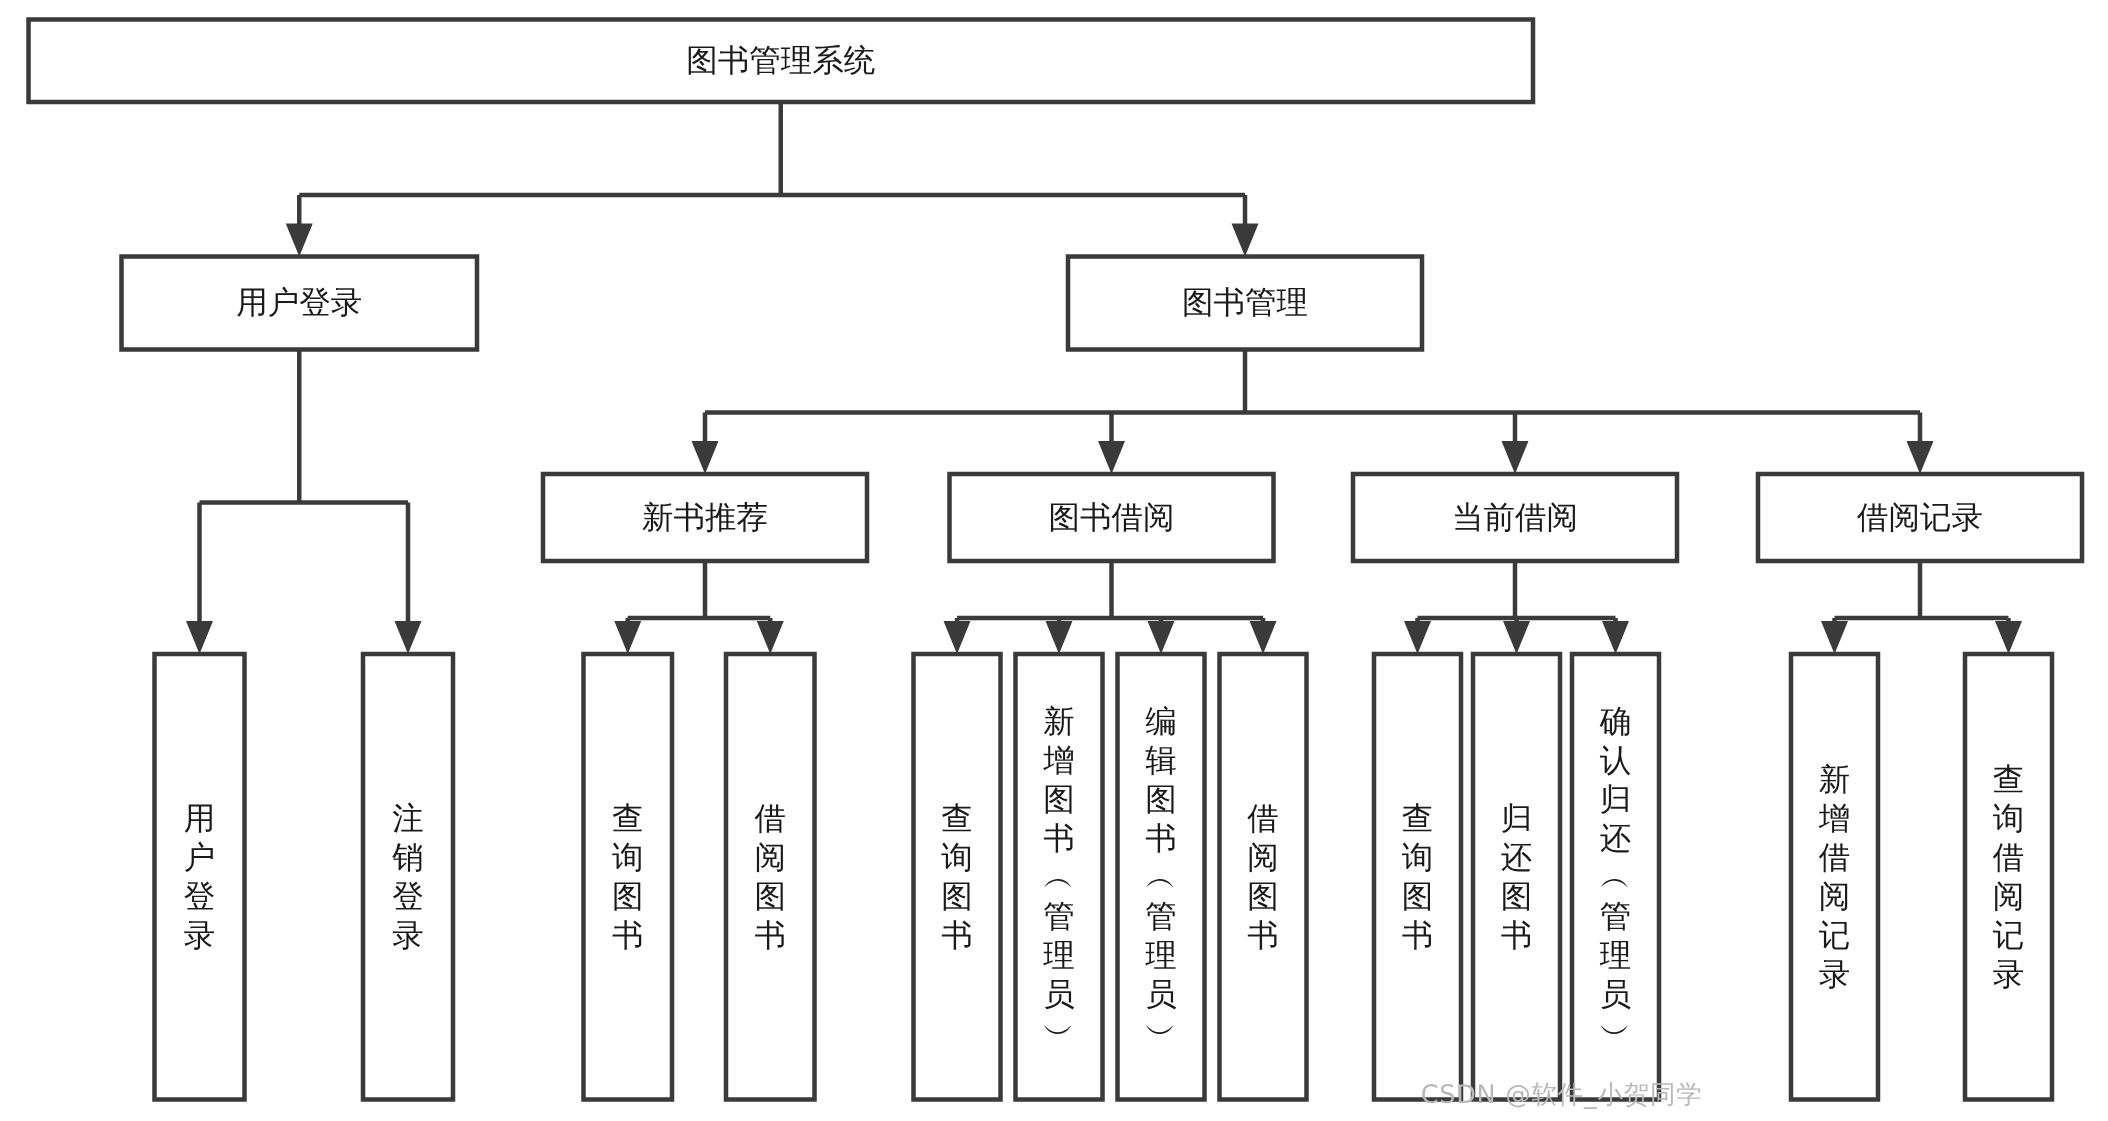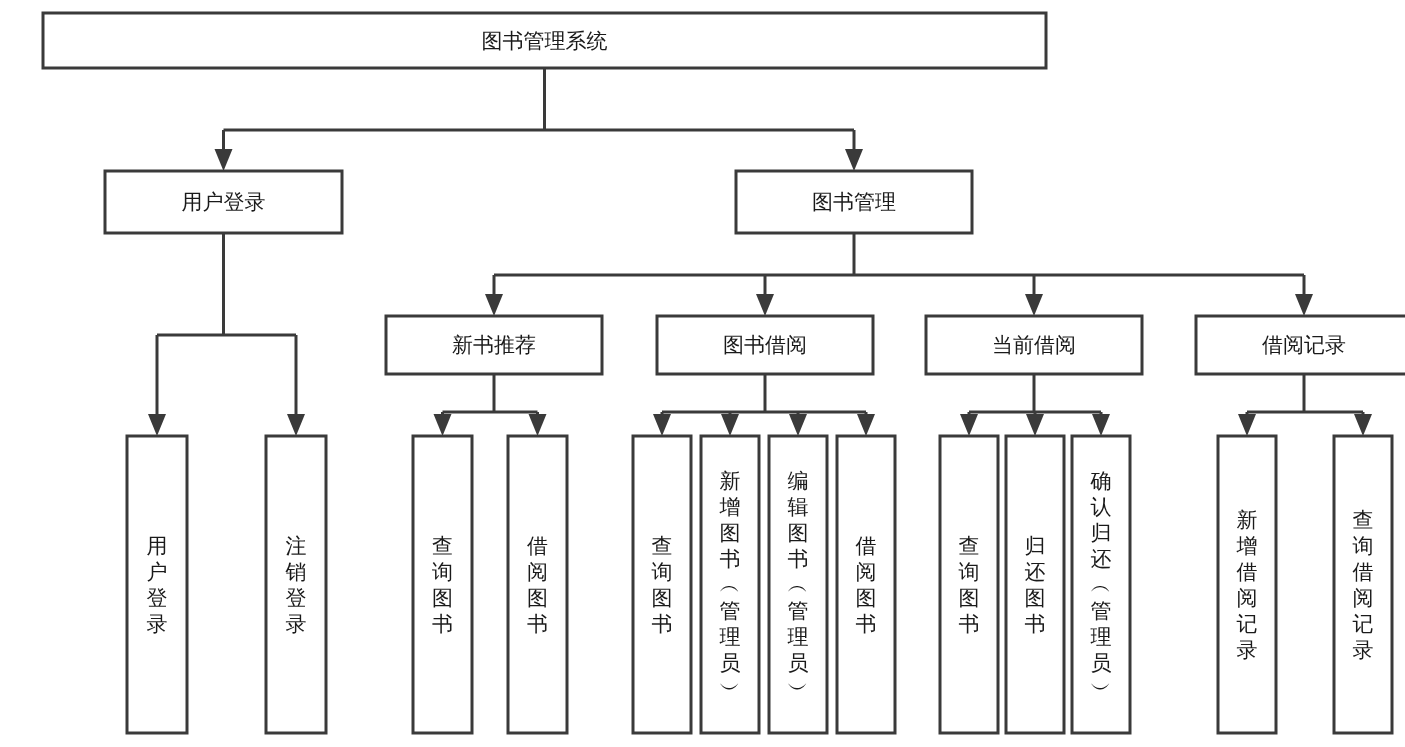--- a/index.html
+++ b/index.html
@@ -13,21 +13,20 @@
     position: relative;
     font-family: "DejaVu Sans", "Liberation Sans", sans-serif;
     overflow: hidden;
   }
   #diagram-root {
     position: absolute;
     left: 0;
     top: 0;
     width: 1143px;
     height: 747px;
-    margin-left: 24px;
   }
   svg.tree {
     display: block;
     width: 1405px;
     height: 747px;
   }
   .node-box {
     fill: #ffffff;
     stroke: #3a3a3a;
     stroke-width: 3;
@@ -202,13 +201,14 @@
         <g>
           <rect class="node-box" x="1194" y="436" width="58" height="297"></rect>
           <text class="node-label-v" x="1223" y="526.78"><tspan x="1223" dy="0">新</tspan><tspan x="1223" dy="26">增</tspan><tspan x="1223" dy="26">借</tspan><tspan x="1223" dy="26">阅</tspan><tspan x="1223" dy="26">记</tspan><tspan x="1223" dy="26">录</tspan></text>
         </g>
         <g>
           <rect class="node-box" x="1310" y="436" width="58" height="297"></rect>
           <text class="node-label-v" x="1339" y="526.78"><tspan x="1339" dy="0">查</tspan><tspan x="1339" dy="26">询</tspan><tspan x="1339" dy="26">借</tspan><tspan x="1339" dy="26">阅</tspan><tspan x="1339" dy="26">记</tspan><tspan x="1339" dy="26">录</tspan></text>
         </g>
       </g>
   </svg>
+  <div class="watermark">CSDN @软件_小贺同学</div>
 </div>
 
 </body></html>

